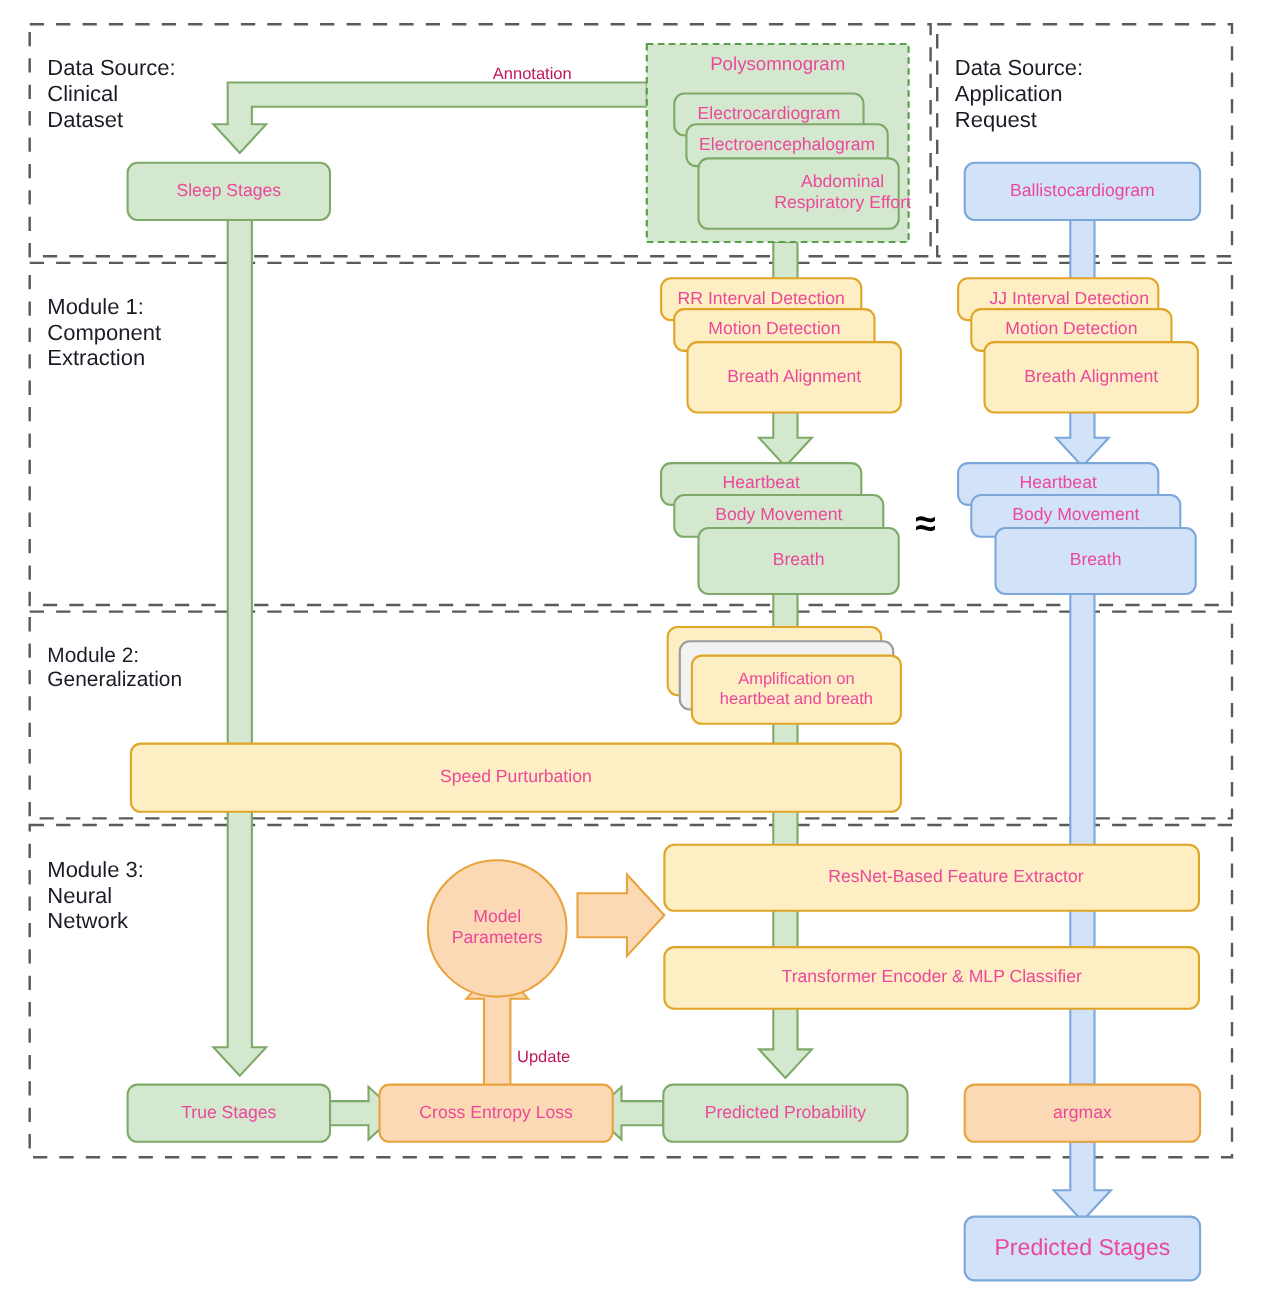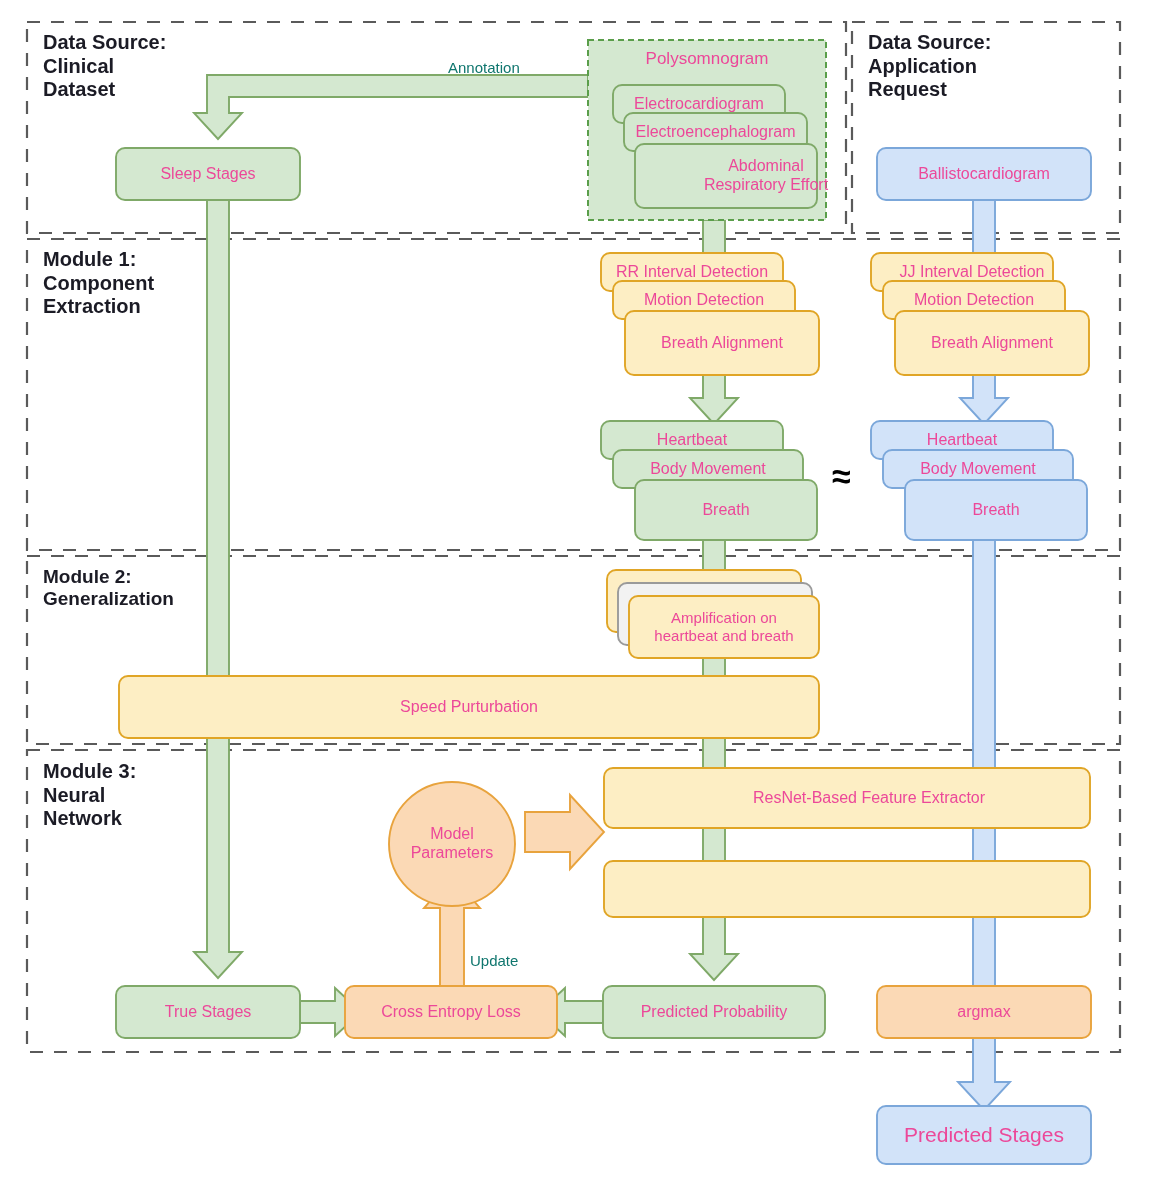--- a/index.html
+++ b/index.html
@@ -1,22 +1,22 @@
 <!DOCTYPE html>
 <html><head>
 <meta charset="utf-8">
 <style>
   html,body{margin:0;padding:0;background:#ffffff;}
   body{width:1162px;height:1188px;font-family:"Liberation Sans",sans-serif;}
   #stage{position:relative;width:1162px;height:1188px;overflow:hidden;background:#fff;}
   svg#flow{position:absolute;left:0;top:0;width:1162px;height:1188px;}
-  .secTitle{position:absolute;font-weight:bold;color:#1b1b25;line-height:1.18;white-space:pre-line;}
+  .secTitle{position:absolute;font-weight:normal;color:#1b1b25;line-height:1.18;white-space:pre-line;margin-top:20px;}
   .nodeLabel{position:absolute;display:flex;align-items:center;justify-content:center;
              text-align:center;color:#ec4899;line-height:1.17;pointer-events:none;}
-  .edgeLabel{position:absolute;color:#0f766e;white-space:nowrap;}
+  .edgeLabel{position:absolute;color:#be185d;white-space:nowrap;}
   .approx{position:absolute;font-weight:bold;color:#000;}
 </style>
 </head>
 <body>
 
 <div id="stage">
 
   <svg id="flow" viewBox="0 0 1162 1188" xmlns="http://www.w3.org/2000/svg">
     <defs>
       <style>
@@ -175,20 +175,21 @@
 
   <div class="nodeLabel" style="left:871px;top:421px;width:182px;height:38px;font-size:16px;">Heartbeat</div>
   <div class="nodeLabel" style="left:883px;top:450px;width:190px;height:38px;font-size:16px;">Body Movement</div>
   <div class="nodeLabel" style="left:905px;top:480px;width:182px;height:60px;font-size:16px;">Breath</div>
 
   <div class="nodeLabel" style="left:629px;top:596px;width:190px;height:62px;font-size:15px;white-space:pre-line;">Amplification on
 heartbeat and breath</div>
   <div class="nodeLabel" style="left:119px;top:676px;width:700px;height:62px;font-size:16px;">Speed Purturbation</div>
 
   <div class="nodeLabel" style="left:626px;top:768px;width:486px;height:60px;font-size:16px;">ResNet-Based Feature Extractor</div>
+  <div class="nodeLabel" style="left:604px;top:861px;width:486px;height:56px;font-size:16px;">Transformer Encoder &amp; MLP Classifier</div>
   <div class="nodeLabel" style="left:389px;top:782px;width:126px;height:124px;font-size:16px;white-space:pre-line;">Model
 Parameters</div>
 
   <div class="nodeLabel" style="left:116px;top:986px;width:184px;height:52px;font-size:16px;">True Stages</div>
   <div class="nodeLabel" style="left:345px;top:986px;width:212px;height:52px;font-size:16px;">Cross Entropy Loss</div>
   <div class="nodeLabel" style="left:603px;top:986px;width:222px;height:52px;font-size:16px;">Predicted Probability</div>
   <div class="nodeLabel" style="left:877px;top:986px;width:214px;height:52px;font-size:16px;">argmax</div>
 
   <div class="nodeLabel" style="left:877px;top:1106px;width:214px;height:58px;font-size:21px;">Predicted Stages</div>
 

